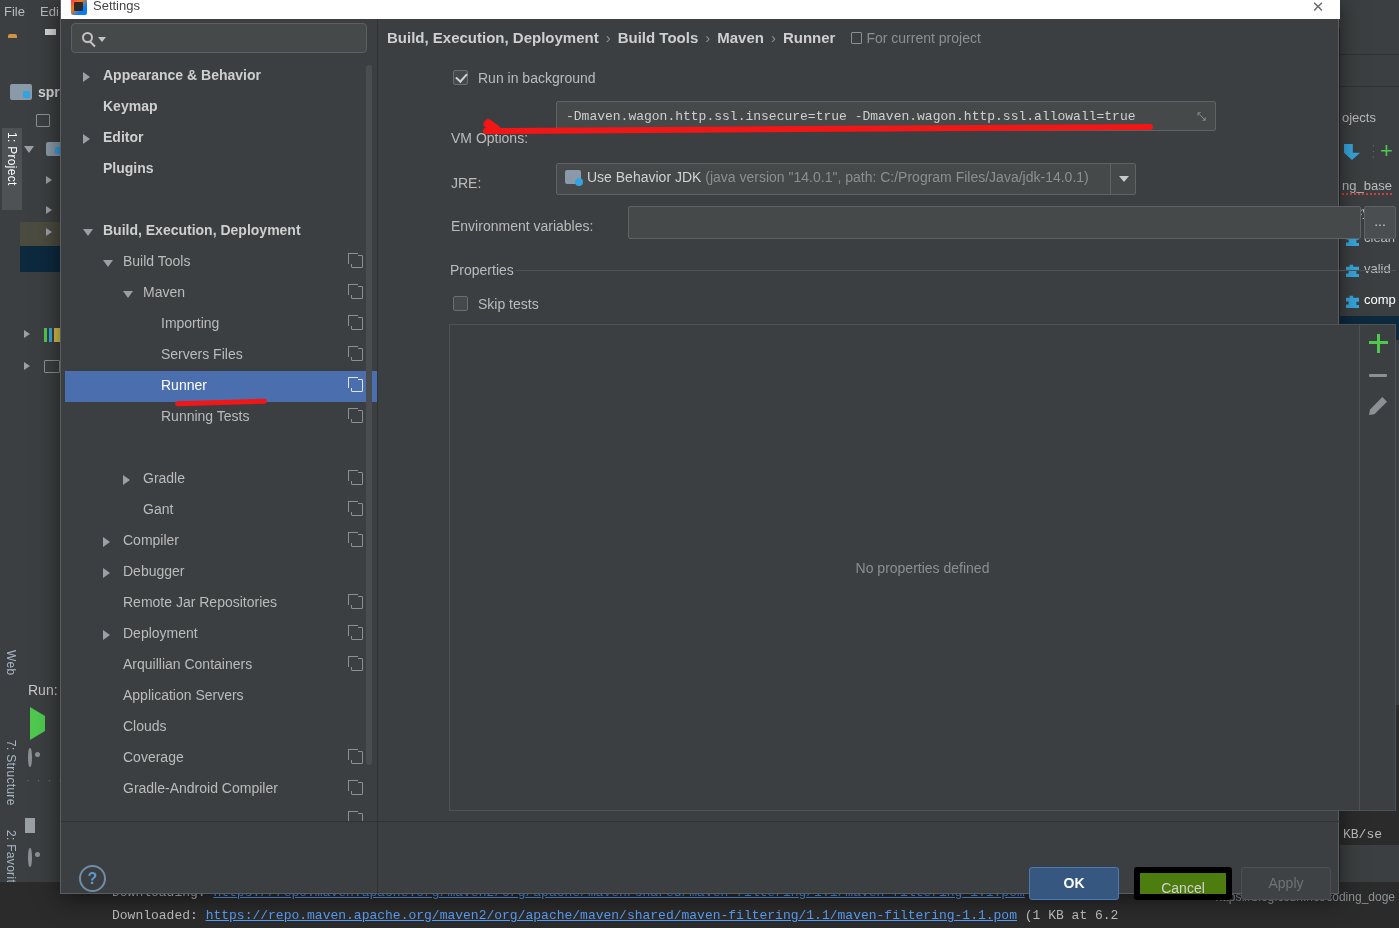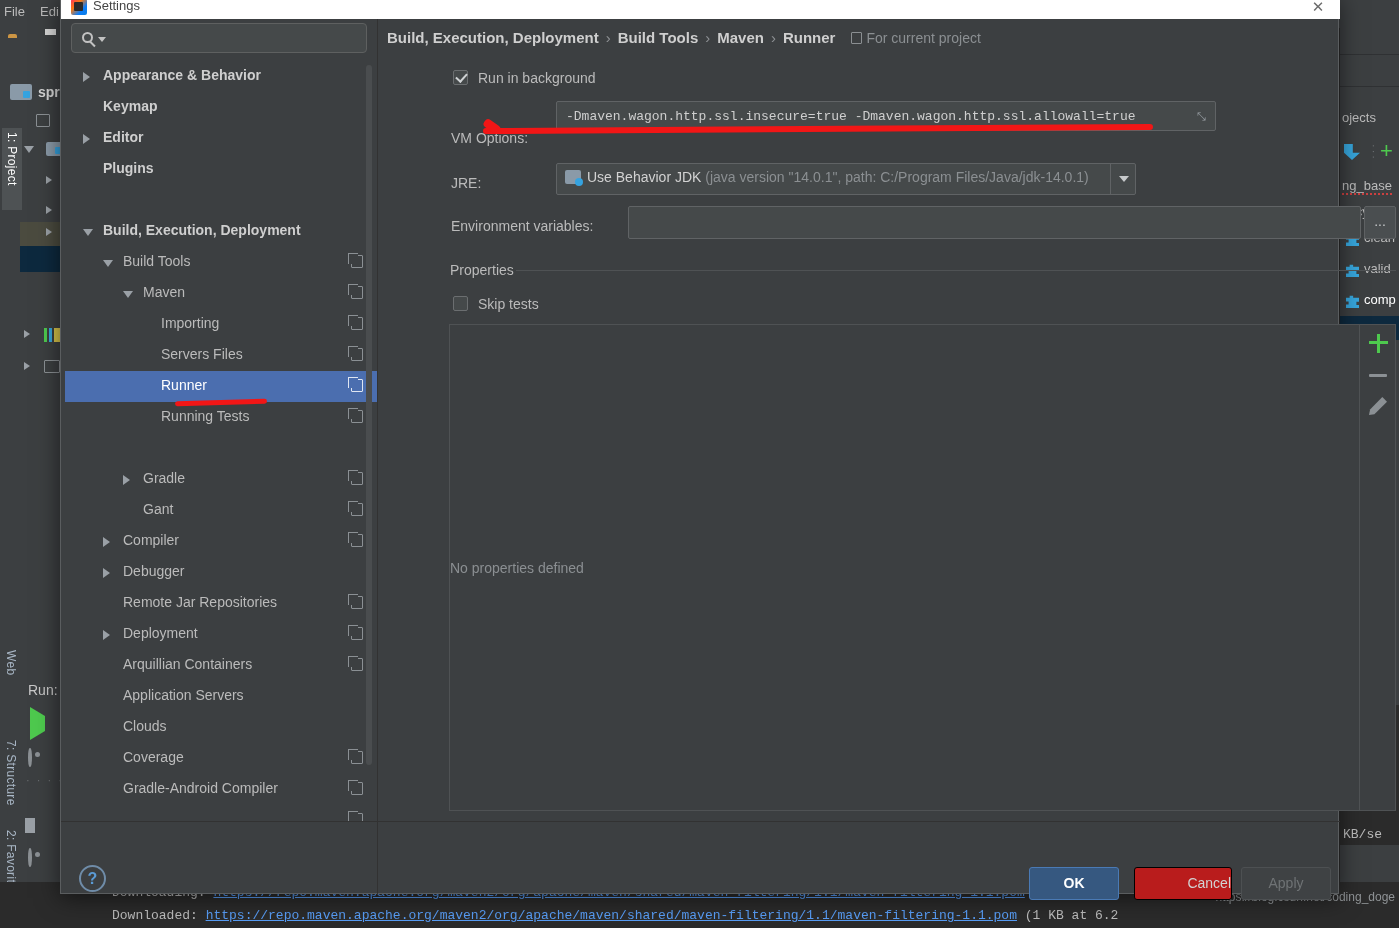--- a/index.html
+++ b/index.html
@@ -275,21 +275,21 @@
   }
 
   .group-title { position: absolute; font-size: 14px; color: #bbbbbb; background: #3c3f41; padding-right: 6px; }
   .group-line { position: absolute; height: 1px; background: #4f5254; }
 
   .props-box {
     position: absolute; background: #3c3f41; border: 1px solid #4f5254;
   }
   .props-empty {
     position: absolute; width: 100%; top: 50%; transform: translateY(-50%);
-    color: #8b8f92; font-size: 14px;
+    text-align: center; color: #8b8f92; font-size: 14px;
   }
   .props-toolbar {
     position: absolute; right: 0; top: 0; width: 36px; height: 100%;
     border-left: 1px solid #4f5254;
   }
   .pt-plus { position:absolute; left:8px; top:8px; width:20px;height:20px; }
   .pt-plus:before,.pt-plus:after{content:"";position:absolute;background:#4ec94e;}
   .pt-plus:before{left:9px;top:1px;width:3px;height:19px;}
   .pt-plus:after{left:1px;top:8px;width:19px;height:3px;}
   .pt-minus { position:absolute; left:9px; top:49px; width:18px;height:3px;background:#8b9094;border-radius:1px;}
@@ -303,21 +303,21 @@
   .help-circle {
     position: absolute; left: 18px; top: 846px; width: 27px; height: 27px;
     border: 2px solid #6f8ca8; border-radius: 50%;
     color: #5b9bd5; font-size: 16px; text-align: center; line-height: 24px; font-weight: bold;
   }
   .btn {
     position: absolute; height: 33px; border-radius: 3px;
     font-size: 14px; text-align: center; line-height: 31px;
   }
   .btn.primary { background: #365880; border: 1px solid #4a7ab5; color: #ffffff; font-weight: bold; }
-  .btn.normal { background: #b91c1c; border: 1px solid #000000; color: #d2d2d2; text-align: right; }
+  .btn.normal { background: #4d7c0f; border: 6px solid #000000; color: #d2d2d2; }
   .btn.disabled { background: #3f4244; border: 1px solid #4d5052; color: #6f7375; }
 
   
   .annot { position: absolute; background: #f21616; border-radius: 3px; }
 </style>
 </head>
 <body>
 
 <div id="root">
 

